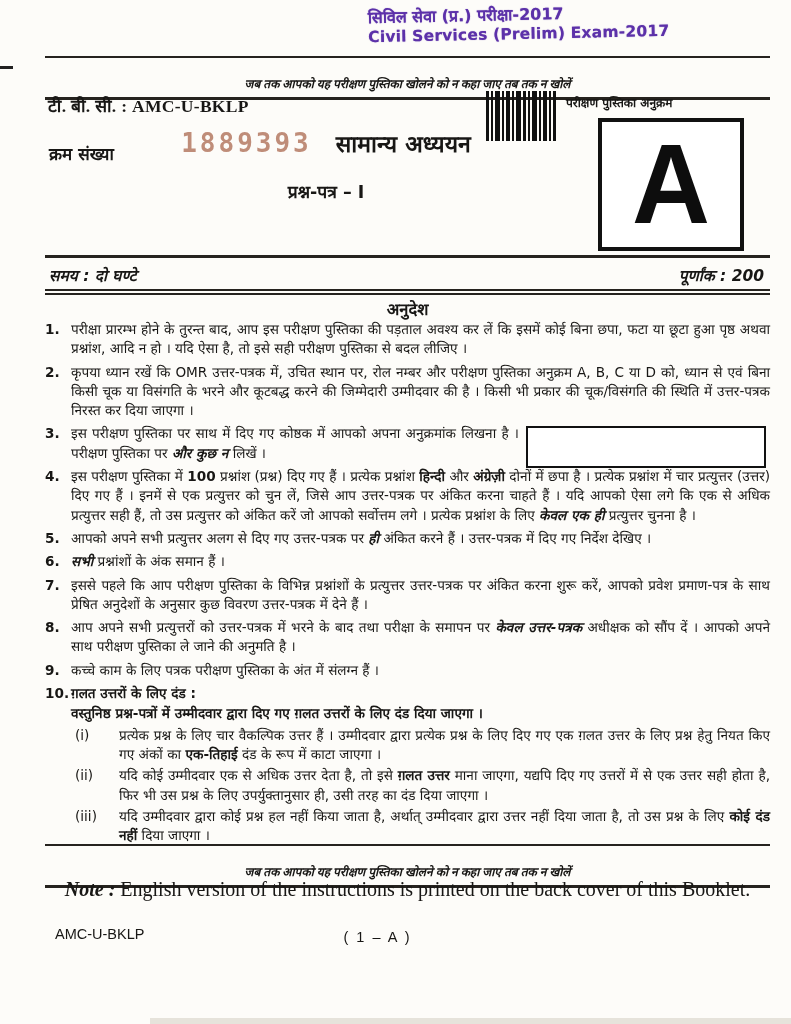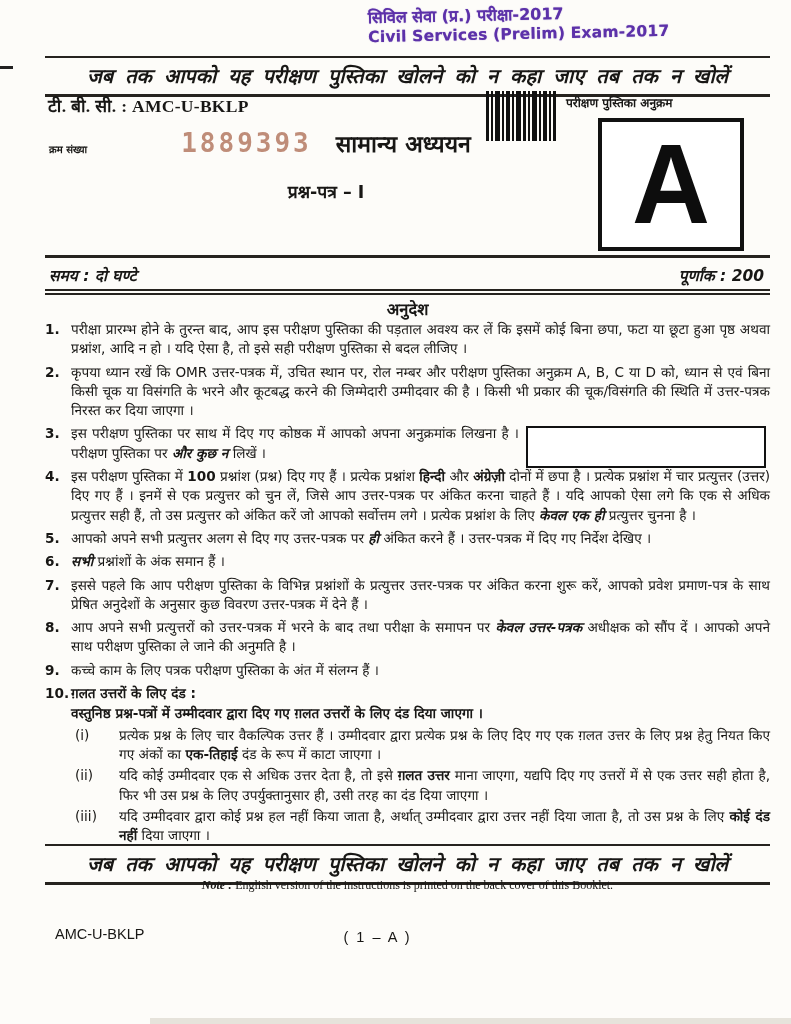--- a/index.html
+++ b/index.html
@@ -18,44 +18,44 @@
     color:#5c31a9; line-height:1.25;
     text-shadow:0 0 1px rgba(92,49,169,.65);
   }
   .stamp .l1{ font-family:"DejaVu Sans", sans-serif; font-weight:bold; font-size:16px; }
   .stamp .l2{ font-family:"DejaVu Sans", sans-serif; font-weight:bold; font-size:15.5px; letter-spacing:.2px; }
   .edge-dash{ position:absolute; left:0; top:66px; width:13px; height:3px; background:#222; }
   
   .strip{
     position:absolute; left:45px; right:21px;
     border-top:2px solid #26231f; border-bottom:3px solid #26231f;
-    padding:4px 0 5px; text-align:center;
-    font-family:Liberation Mono, monospace;
-    font-weight:bold; font-style:italic; font-size:20px;
+    padding:17px 0 5px; text-align:center;
+    font-family:Liberation Serif, serif;
+    font-weight:bold; font-style:italic; font-size:12px;
   }
   .strip.top{ top:56px; }
   .strip.bottom{ top:844px; }
   
   .masthead{ position:absolute; left:46px; right:21px; top:88px; height:168px; }
   .tbc{ position:absolute; left:2px; top:5px; font-weight:bold; font-size:17.5px;
         font-family:"Liberation Serif", serif; letter-spacing:.3px; }
   .barcode{ position:absolute; left:440px; top:3px; }
   .series-label{ position:absolute; left:520px; top:6px; font-family:"DejaVu Sans", sans-serif;
         font-weight:bold; font-size:12px; }
   .series-box{
     position:absolute; left:552px; top:30px; width:146px; height:133px;
     border:4px solid #111; background:#fff;
     display:flex; align-items:center; justify-content:center;
   }
   .series-box .letter{
     font-family:"Liberation Sans", sans-serif; font-weight:900; font-size:108px;
     line-height:1; color:#0d0d0d; transform:scaleY(1.04);
   }
   .serial-label{ position:absolute; left:3px; top:54px; font-family:"DejaVu Sans", sans-serif;
-        font-weight:bold; font-size:10px; }
+        font-weight:bold; font-size:17px; }
   .title-center{ position:absolute; left:95px; top:30px; width:370px; text-align:center;
         font-family:"DejaVu Sans", sans-serif; }
   .title-center .t1{ font-weight:bold; font-size:21px; }
   .title-center .t2{ margin-top:9px; display:flex; align-items:baseline; justify-content:center; gap:24px; }
   .serial-no{
     font-family:"DejaVu Sans Mono", monospace; font-size:26px; letter-spacing:3px;
     color:#b57a63; opacity:.85; font-weight:bold;
   }
   .title-center .subject{ font-weight:bold; font-size:23px; }
   .title-center .t3{ margin-top:20px; font-weight:bold; font-size:17.5px; }
@@ -80,21 +80,21 @@
   .roll-box{ position:absolute; right:4px; top:2px; width:240px; height:42px;
     border:2px solid #111; background:#fff; }
   .seg-b{ font-weight:bold; }
   .seg-bi{ font-weight:bold; font-style:italic; }
   .sub-item{ display:flex; margin-top:2px; }
   .sub-num{ flex:0 0 40px; padding-left:4px; }
   .sub-body{ flex:1; text-align:justify; padding-left:8px; }
   .inst-intro{ font-weight:bold; padding-left:0; margin-top:1px; }
   
   .note{ position:absolute; left:45px; right:21px; top:878px; text-align:center;
-    font-size:12px; font-family:"Liberation Serif", serif; }
+    font-size:20px; font-family:"Liberation Serif", serif; }
   .note .note-label{ font-weight:bold; font-style:italic; }
   .footer{ position:absolute; left:45px; right:21px; top:926px;
     font-family:"Liberation Sans", sans-serif; font-size:14.5px; }
   .footer .code{ position:absolute; left:10px; top:0; }
   .footer .page-no{ position:absolute; left:0; right:60px; top:3px; text-align:center; letter-spacing:2px; }
   .scan-bar{ position:absolute; left:150px; right:0; bottom:0; height:6px; background:#dcd8cf; opacity:.7; }
 </style>
 </head>
 <body>
 

